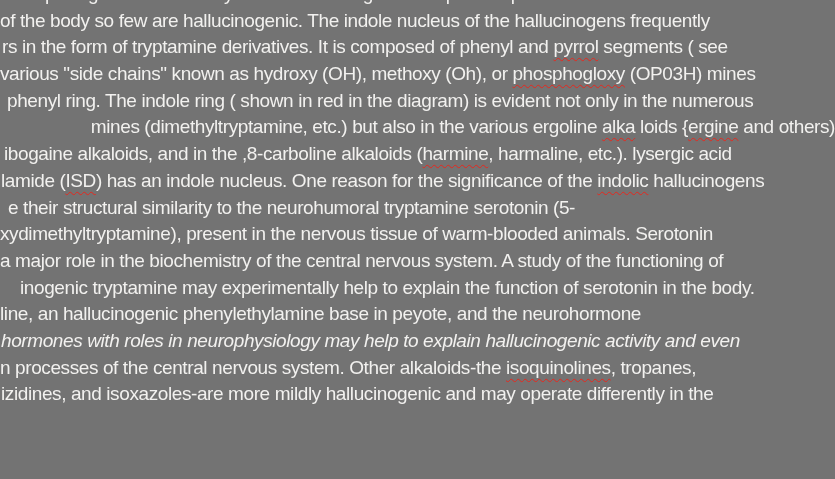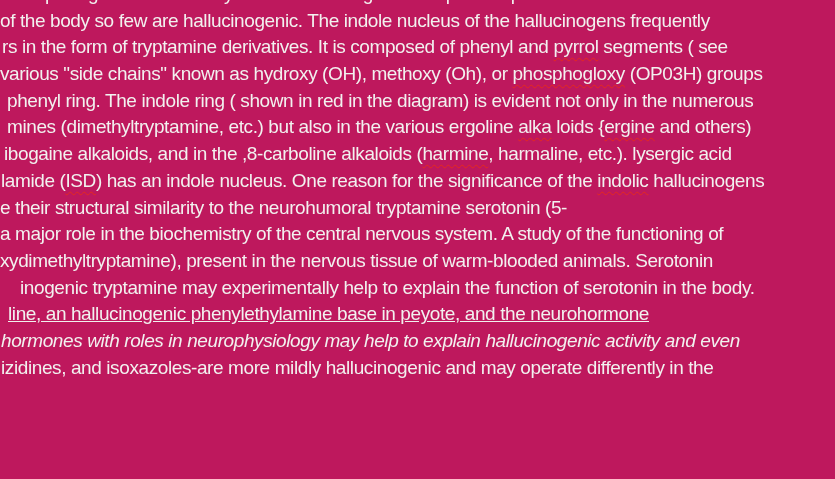--- a/index.html
+++ b/index.html
@@ -35,31 +35,32 @@
   .misspelled {
     text-decoration: underline;
     text-decoration-style: wavy;
     text-decoration-thickness: 1px;
     text-underline-offset: 4px;
   }
 </style>
 </head>
 <body>
 
-<div id="viewport" style="background: #be185d;">
+<div id="viewport" style="background: #737373;">
   <div id="doc-text">
       <div class="line" style="margin-left: 0px; color: rgb(242, 241, 239);"><span>ot surprising that of the many thousands of organic compounds pounds that act on various</span></div>
       <div class="line" style="margin-left: 0px; color: rgb(242, 241, 239);"><span>of the body so few are hallucinogenic. The indole nucleus of the hallucinogens frequently</span></div>
       <div class="line" style="margin-left: 2px; color: rgb(242, 241, 239);"><span>rs in the form of tryptamine derivatives. It is composed of phenyl and </span><span class="misspelled" style="text-decoration-color: rgb(229, 40, 30); margin-top: 24px;">pyrrol</span><span> segments ( see</span></div>
-      <div class="line" style="margin-left: 0px; color: rgb(242, 241, 239);"><span>various "side chains" known as hydroxy (OH), methoxy (Oh), or </span><span class="misspelled" style="text-decoration-color: rgb(229, 40, 30);">phosphogloxy</span><span> (OP03H) groups</span></div>
+      <div class="line" style="margin-left: 0px; color: rgb(242, 241, 239);"><span>various "side chains" known as hydroxy (OH), methoxy (Oh), or </span><span class="misspelled" style="text-decoration-color: rgb(229, 40, 30);">phosphogloxy</span><span> (OP03H) mines</span></div>
       <div class="line" style="margin-left: 7px; color: rgb(242, 241, 239);"><span>phenyl ring. The indole ring ( shown in red in the diagram) is evident not only in the numerous</span></div>
-      <div class="line" style="margin-left: 7px; color: rgb(242, 241, 239);"><span>mines (dimethyltryptamine, etc.) but also in the various ergoline </span><span class="misspelled" style="text-decoration-color: rgb(229, 40, 30);">alka</span><span> loids {</span><span class="misspelled" style="text-decoration-color: rgb(229, 40, 30);">ergine</span><span> and others)</span></div>
+      <div class="line" style="margin-left: 18px; color: rgb(242, 241, 239); text-align: right;"><span>mines (dimethyltryptamine, etc.) but also in the various ergoline </span><span class="misspelled" style="text-decoration-color: rgb(229, 40, 30);">alka</span><span> loids {</span><span class="misspelled" style="text-decoration-color: rgb(229, 40, 30);">ergine</span><span> and others)</span></div>
       <div class="line" style="margin-left: 4px; color: rgb(242, 241, 239);"><span>ibogaine alkaloids, and in the ,8-carboline alkaloids (</span><span class="misspelled" style="text-decoration-color: rgb(229, 40, 30);">harmine</span><span>, harmaline, etc.). lysergic acid</span></div>
       <div class="line" style="margin-left: 1px; color: rgb(242, 241, 239);"><span>lamide (</span><span class="misspelled" style="text-decoration-color: rgb(229, 40, 30); margin-top: 33px;">ISD</span><span>) has an indole nucleus. One reason for the significance of the </span><span class="misspelled" style="text-decoration-color: rgb(229, 40, 30);">indolic</span><span> hallucinogens</span></div>
-      <div class="line" style="margin-left: 0px; color: rgb(242, 241, 239);"><span>e their structural similarity to the neurohumoral tryptamine serotonin (5-</span></div>
+      <div class="line" style="margin-left: 8px; color: rgb(242, 241, 239);"><span>e their structural similarity to the neurohumoral tryptamine serotonin (5-</span></div>
+      <div class="line" style="margin-left: 0px; color: rgb(242, 241, 239);"><span>xydimethyltryptamine), present in the nervous tissue of warm-blooded animals. Serotonin</span></div>
       <div class="line" style="margin-left: 0px; color: rgb(242, 241, 239);"><span>a major role in the biochemistry of the central nervous system. A study of the functioning of</span></div>
-      <div class="line" style="margin-left: 0px; color: rgb(242, 241, 239);"><span>xydimethyltryptamine), present in the nervous tissue of warm-blooded animals. Serotonin</span></div>
       <div class="line" style="margin-left: 1px; color: rgb(242, 241, 239); padding-left: 19px;"><span>inogenic tryptamine may experimentally help to explain the function of serotonin in the body.</span></div>
-      <div class="line" style="margin-left: 8px; color: rgb(242, 241, 239); text-decoration: underline;"><span>line, an hallucinogenic phenylethylamine base in peyote, and the neurohormone</span></div>
+      <div class="line" style="margin-left: 0px; color: rgb(242, 241, 239);"><span>line, an hallucinogenic phenylethylamine base in peyote, and the neurohormone</span></div>
       <div class="line" style="margin-left: 1px; color: rgb(242, 241, 239); font-style: italic;"><span>hormones with roles in neurophysiology may help to explain hallucinogenic activity and even</span></div>
+      <div class="line" style="margin-left: 0px; color: rgb(242, 241, 239);"><span>n processes of the central nervous system. Other alkaloids-the </span><span class="misspelled" style="text-decoration-color: rgb(229, 40, 30);">isoquinolines</span><span>, tropanes,</span></div>
       <div class="line" style="margin-left: 1px; color: rgb(242, 241, 239);"><span>izidines, and isoxazoles-are more mildly hallucinogenic and may operate differently in the</span></div>
     </div>
 </div>
 
 </body></html>

